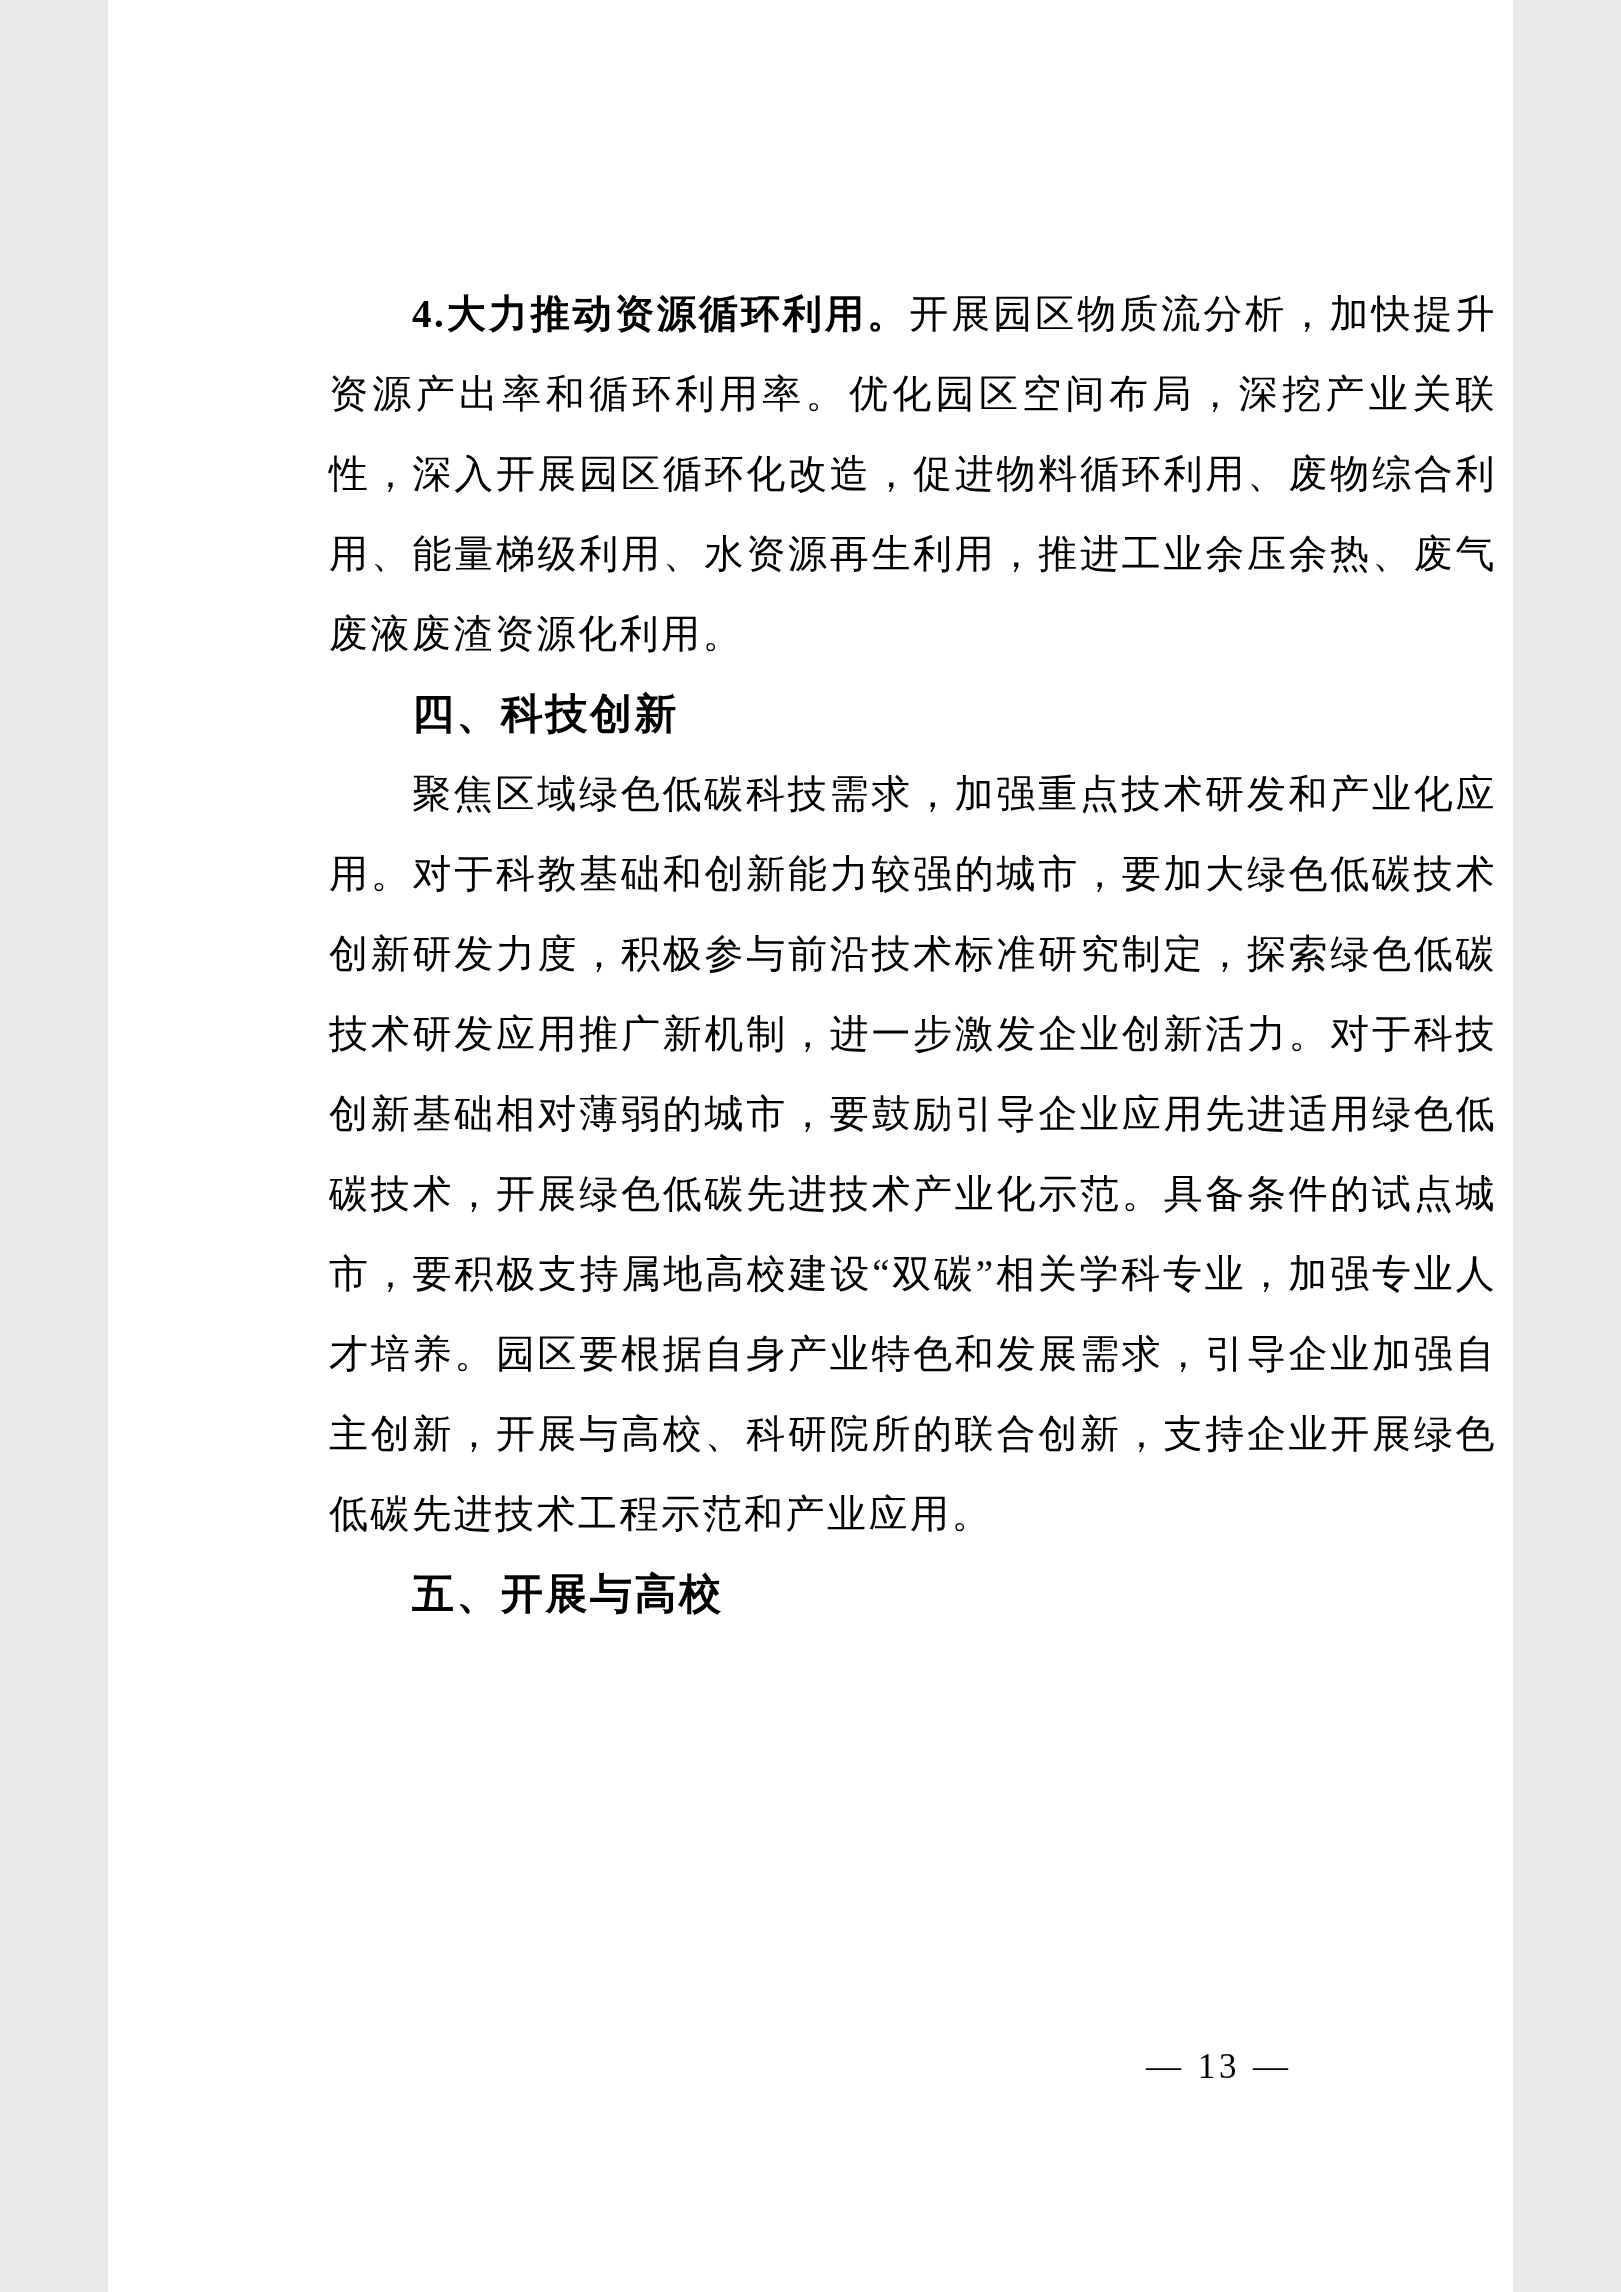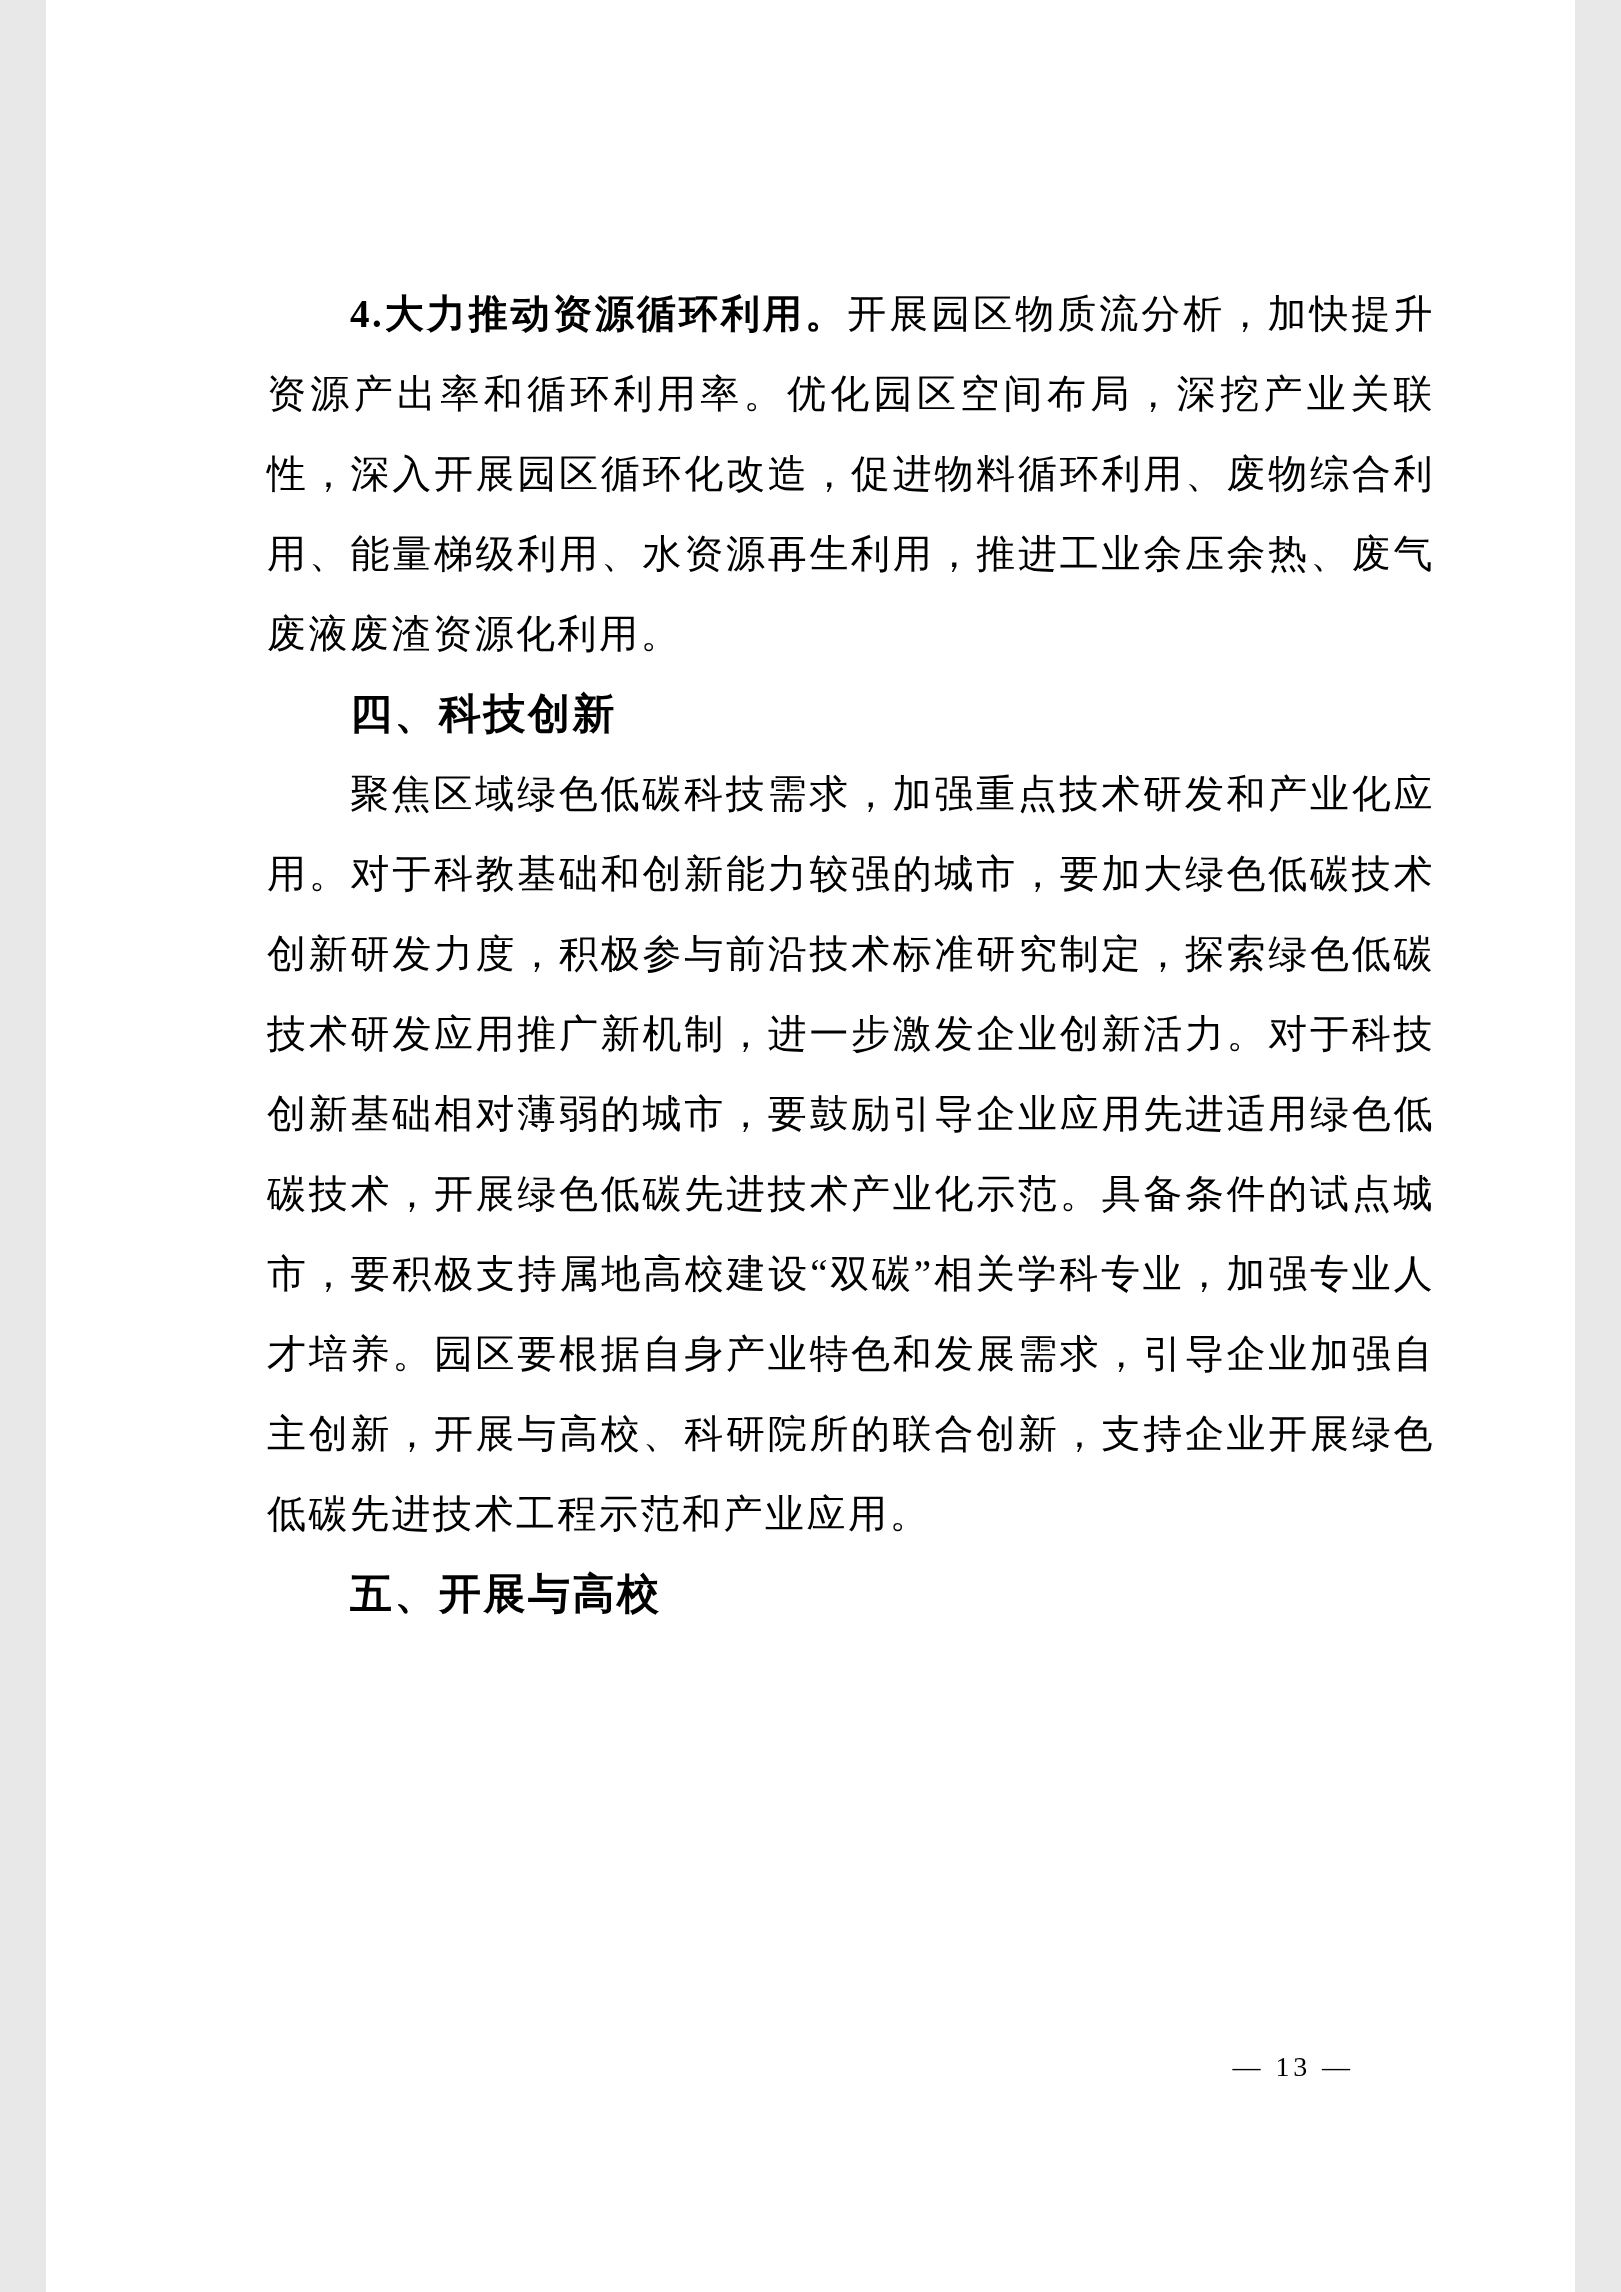--- a/index.html
+++ b/index.html
@@ -2,21 +2,21 @@
 <html lang="zh"><head>
 <meta charset="utf-8">
 <style>
   html, body {
     margin: 0;
     padding: 0;
     background: #e8e8e8;
   }
   .page {
     position: relative;
-    width: 1529px;
+    width: 1405px;
     height: 2293px;
     margin: 0 auto;
     background: #ffffff;
     overflow: hidden;
     font-family: "Liberation Serif", "DejaVu Serif", serif;
     color: #000000;
   }
   .content {
     position: absolute;
     left: 221px;
@@ -44,21 +44,21 @@
     line-height: 80px;
     letter-spacing: 2.5px;
     font-weight: bold;
     font-family: "Liberation Sans", "DejaVu Sans", sans-serif;
     text-align: left;
   }
   .page-number {
     position: absolute;
     top: 2045px;
     right: 221px;
-    font-size: 28px;
+    font-size: 35px;
     line-height: 43px;
     letter-spacing: 3.9px;
     font-family: "Liberation Serif", "DejaVu Serif", serif;
     color: #000000;
   }
 </style>
 </head>
 <body>
 
 <div class="page">

